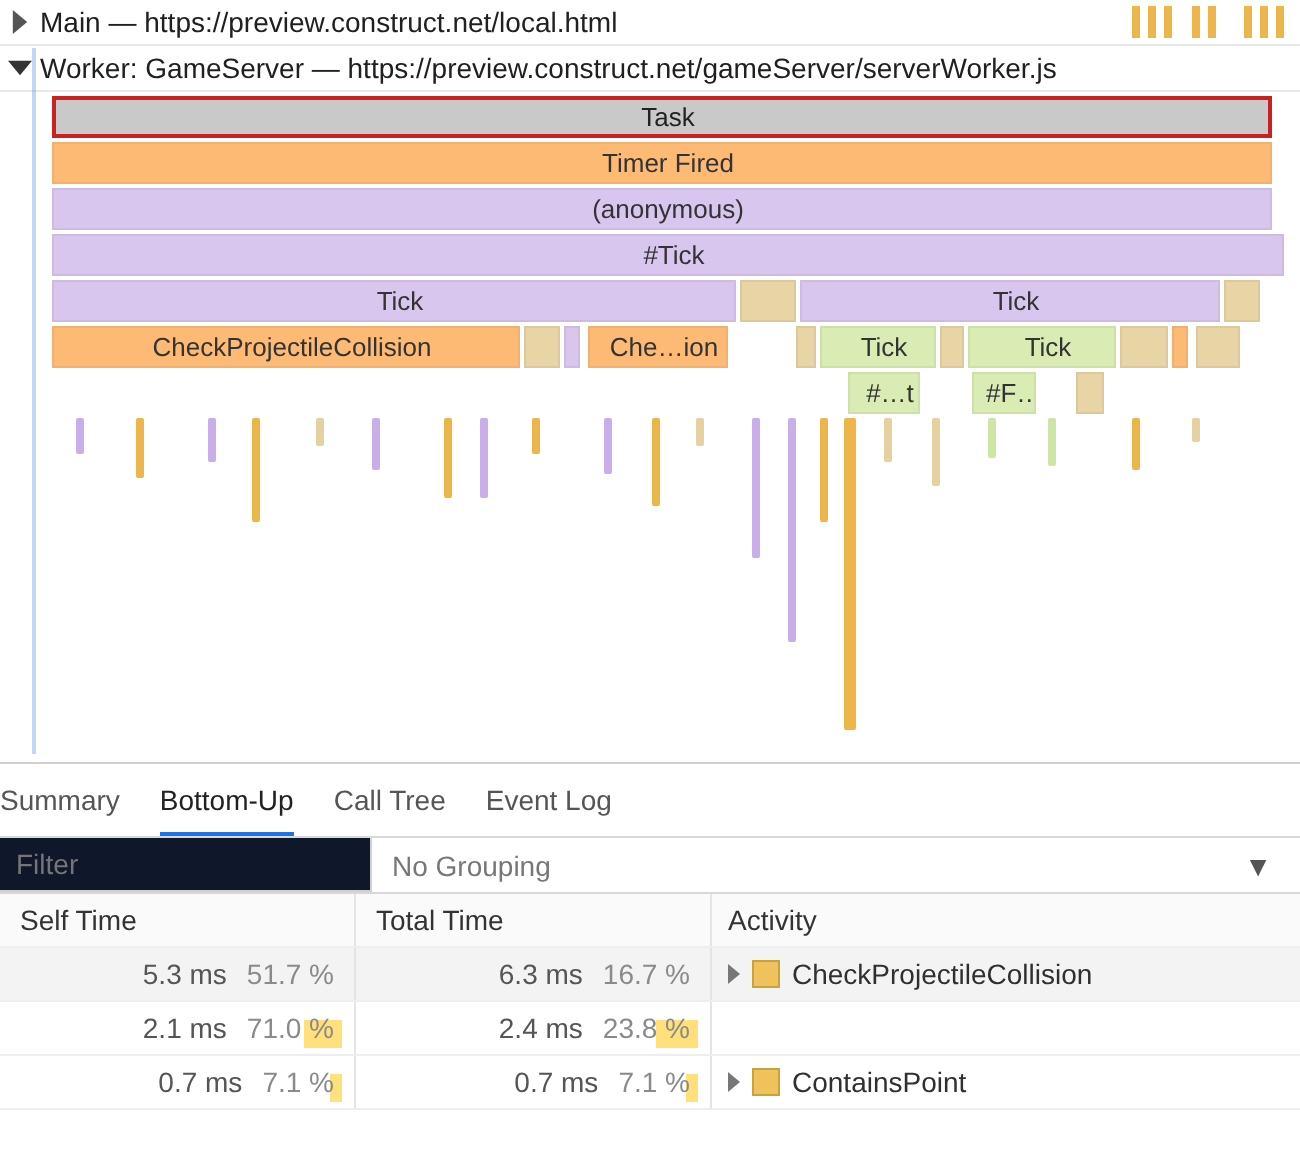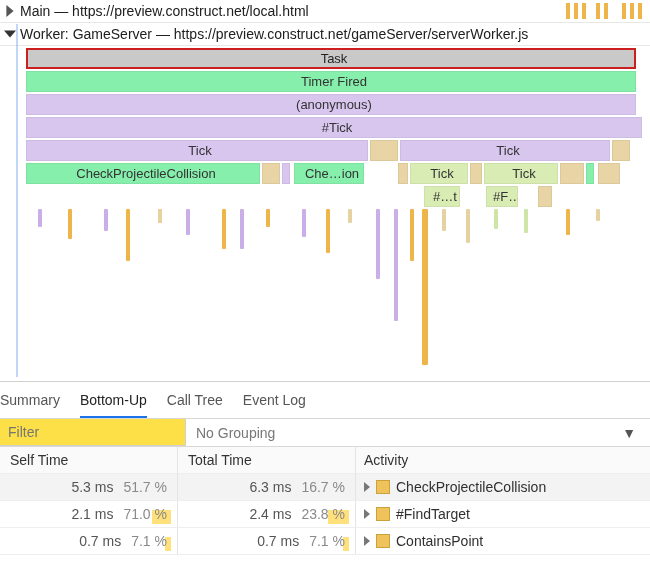--- a/index.html
+++ b/index.html
@@ -48,21 +48,21 @@
     height: 21px;
     border: 1px solid rgba(0,0,0,0.05);
     font-size: 13px;
     color: #333;
     padding-left: 6px;
     line-height: 19px;
     overflow: hidden;
     white-space: nowrap;
   }
   .sel { background:#c9c9c9; border:2px solid #cc2020; color:#222; line-height:17px; }
-  .orange { background:#86efac; }
+  .orange { background:#fdba74; }
   .purple { background:#d8c6ef; }
   .green  { background:#d9ecb4; }
   .tan    { background:#e8d4a4; }
   .flame-strips {
     position: relative;
     height: 158px;
   }
   .strip {
     position: absolute;
     width: 4px;
@@ -102,21 +102,21 @@
   }
   .filter-input {
     width: 186px;
     border: 1px solid #d0d0d0;
     border-top:none;
     border-left:none;
     padding: 5px 8px;
     font-size:14px;
     color:#777;
     outline:none;
-    background:#fde047;
+    background:#0f172a;
   }
   .grouping {
     flex:1;
     display:flex;
     align-items:center;
     justify-content:space-between;
     padding:0 14px 0 10px;
     color:#777;
     font-size:14px;
     border-bottom:none;
@@ -291,25 +291,20 @@
       <div class="col-self">
         <div class="hl" style="right:6px;width:18.900000000000002px"></div>
         <span class="ms">2.1 ms</span>
         <span class="pct">71.0 %</span>
       </div>
       <div class="col-total">
         <div class="hl" style="right:6px;width:21.42px"></div>
         <span class="ms">2.4 ms</span>
         <span class="pct">23.8 %</span>
       </div>
-      <div class="col-act">
-        <span class="tri-right"></span>
-        <span class="swatch"></span>
-        <span>#FindTarget</span>
-      </div>
     </div>
     <div class="table-row">
       <div class="col-self">
         <div class="hl" style="right:6px;width:6.39px"></div>
         <span class="ms">0.7 ms</span>
         <span class="pct">7.1 %</span>
       </div>
       <div class="col-total">
         <div class="hl" style="right:6px;width:6.39px"></div>
         <span class="ms">0.7 ms</span>

